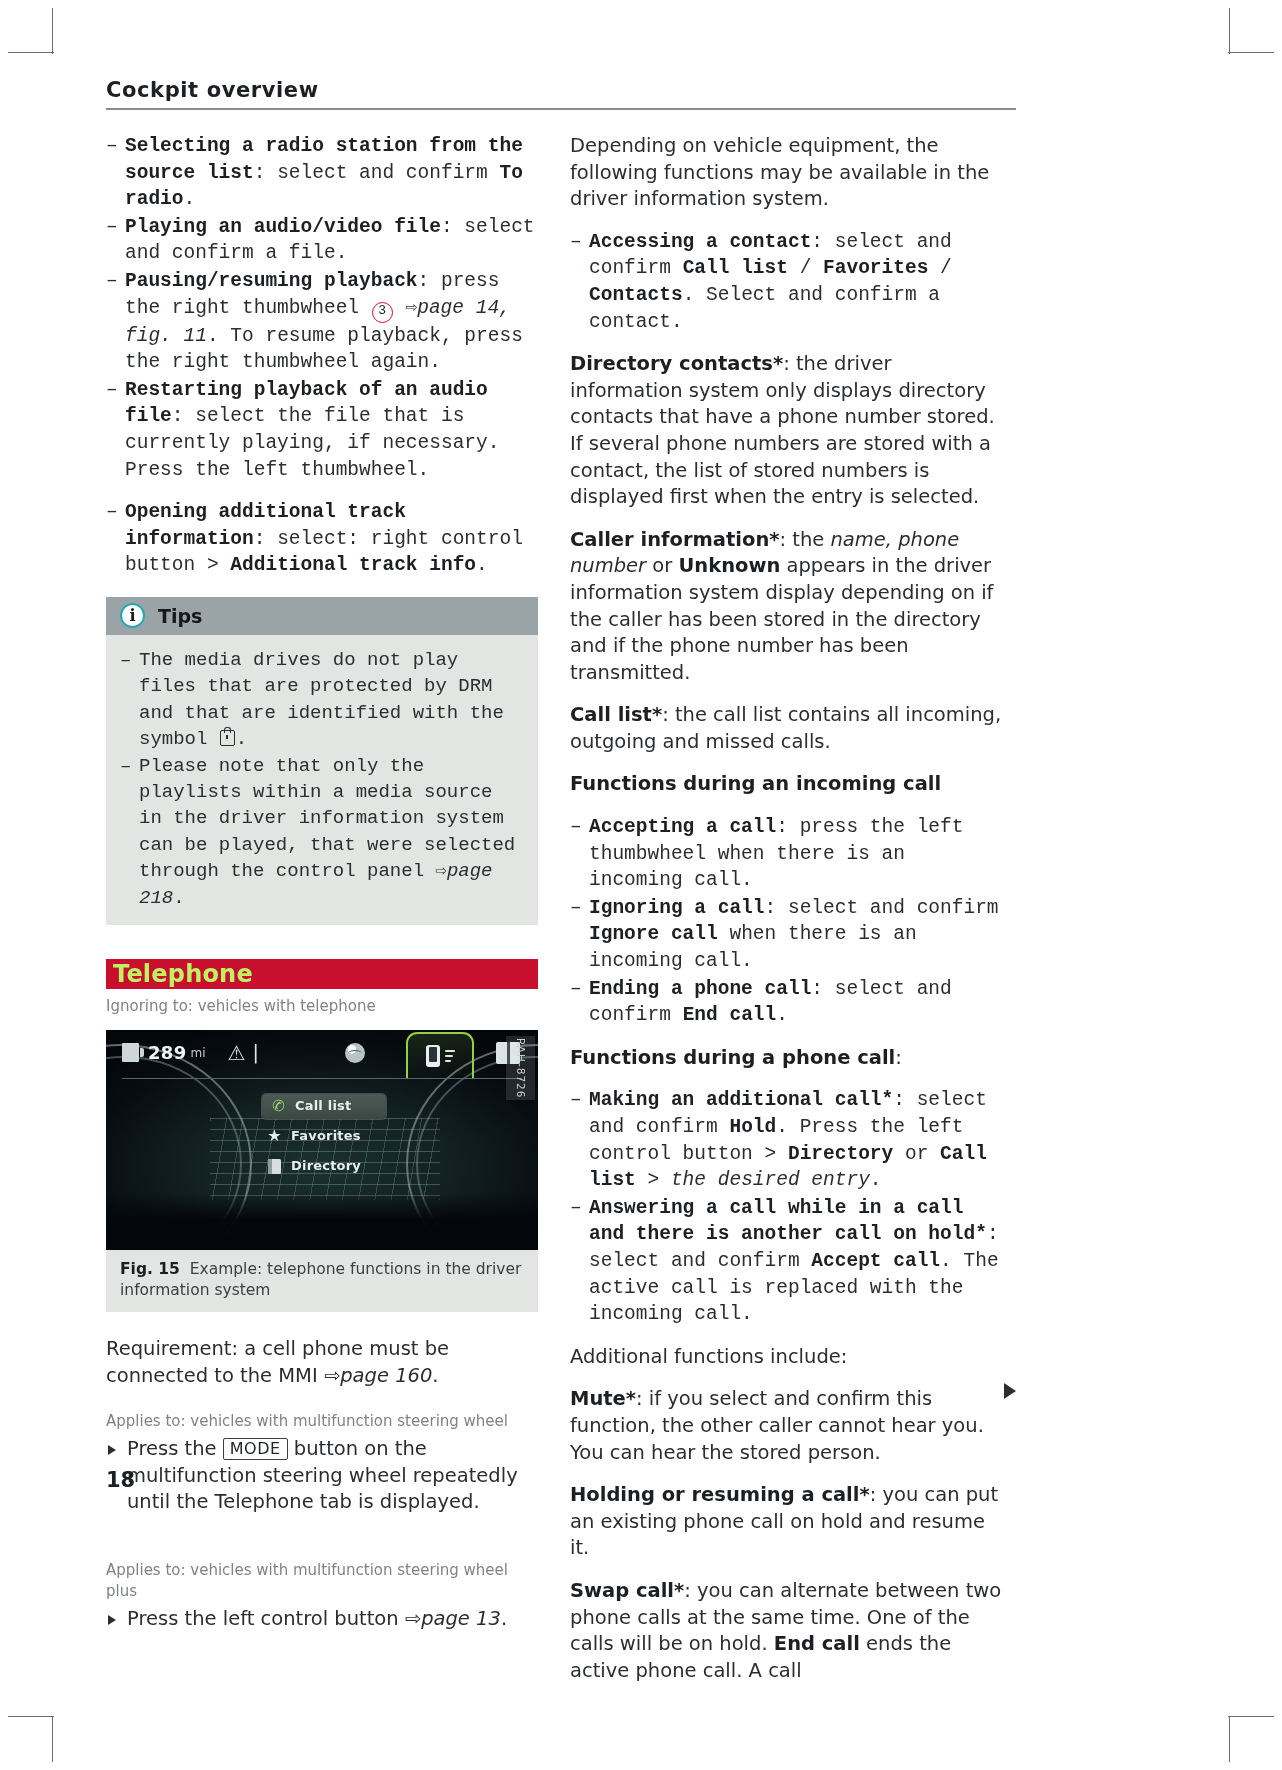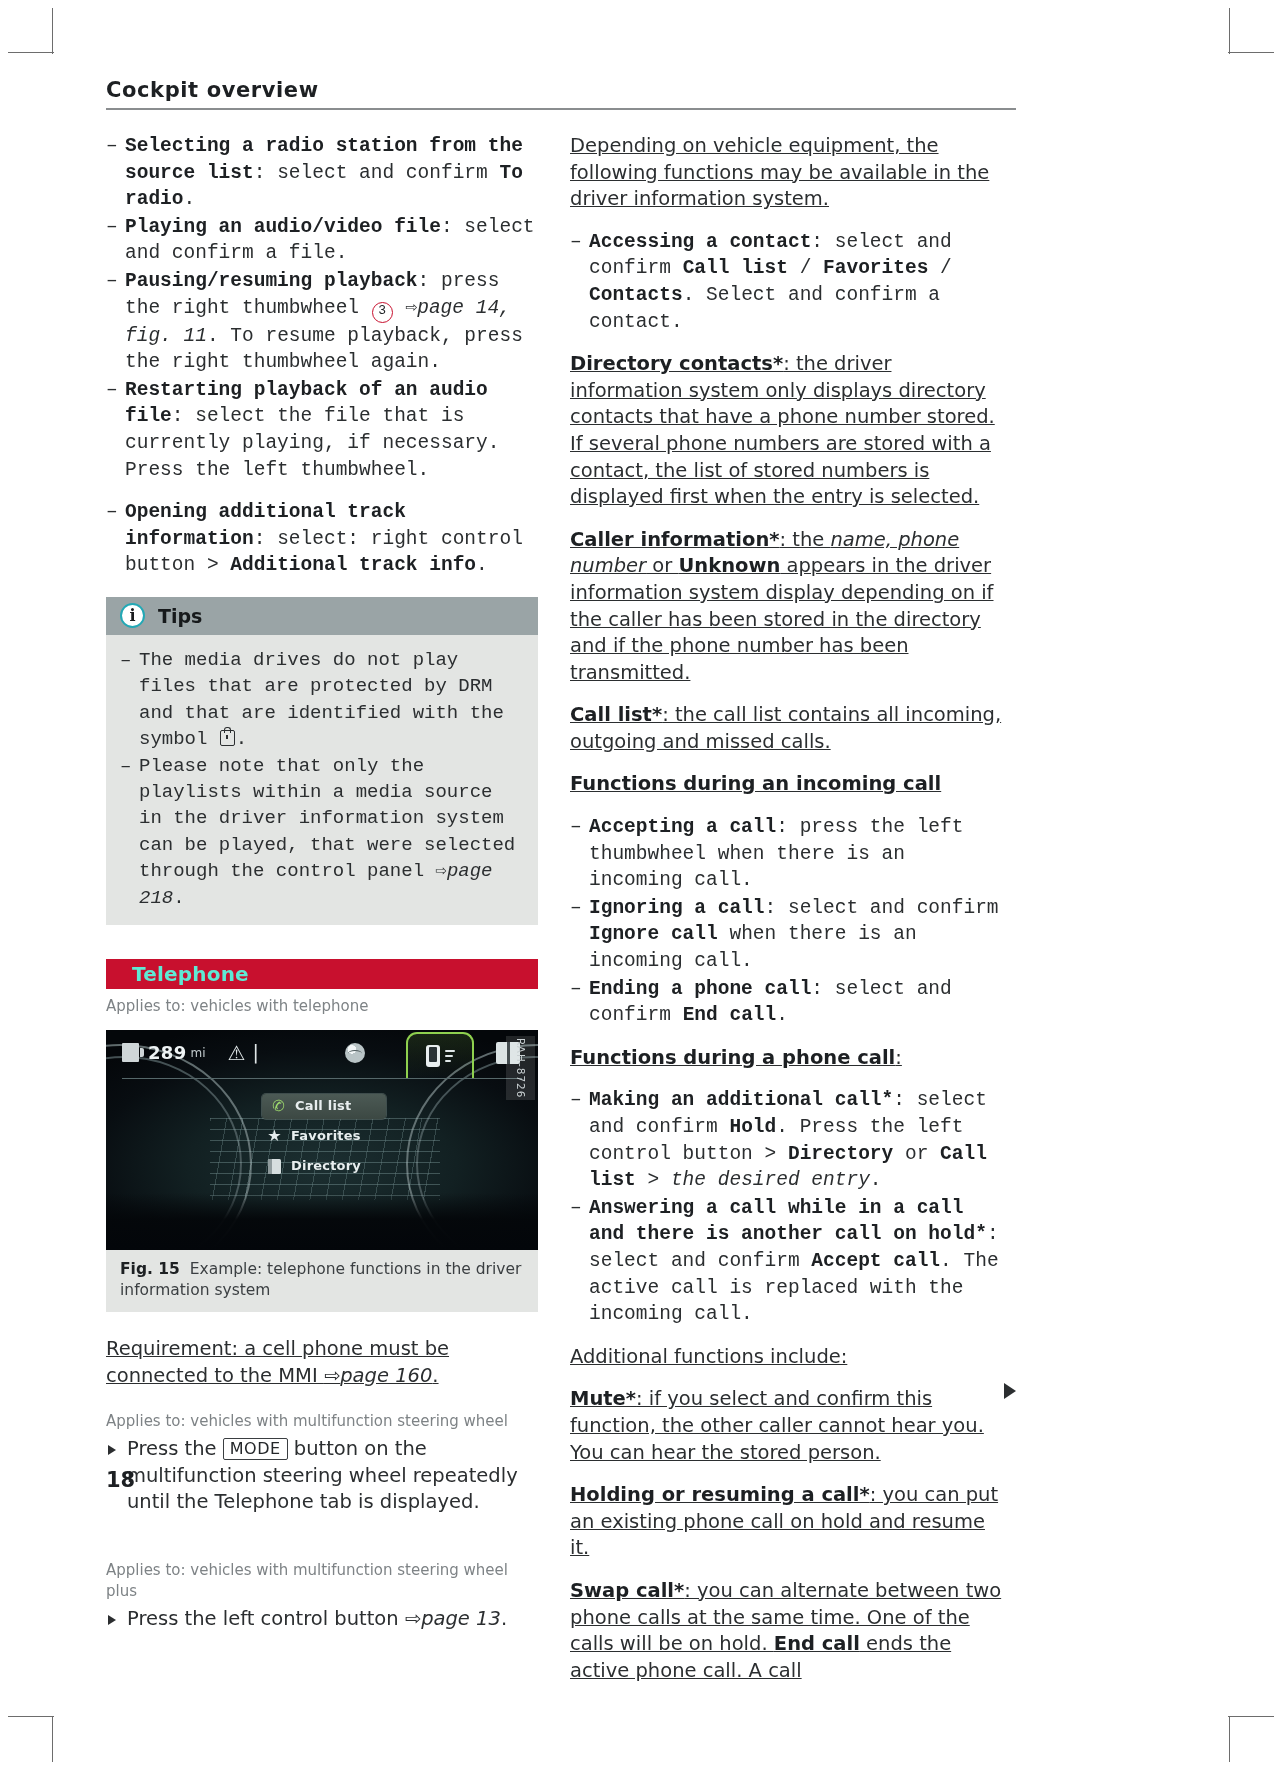--- a/index.html
+++ b/index.html
@@ -30,21 +30,21 @@
     font-size:21px;font-weight:bold;letter-spacing:.6px;color:#1d2023;
   }
   .head-rule{
     position:absolute;left:106px;top:108px;width:910px;height:2px;background:#8a8d8f;
   }
 
   .col{position:absolute;top:133px;width:432px;font-size:19.5px;line-height:26.6px;color:#2b2e30;}
   .col-left{left:106px;}
   .col-right{left:570px;}
 
-  p{margin:0 0 16px 0;text-decoration:underline;}
+  p{margin:0 0 16px 0;}
   p.tight{margin-bottom:0;}
   b,strong{font-weight:bold;color:#1d2023;}
   i,em{font-style:italic;}
 
   
   ul.dash{list-style:none;margin:0 0 16px 0;padding:0;}
   ul.dash > li{
     position:relative;padding-left:19px;margin-bottom:1px;font-family:Liberation Mono, monospace;
   }
   ul.dash > li:before{
@@ -74,21 +74,21 @@
   .tip-title{margin-left:13px;font-size:19px;font-weight:bold;color:#16191b;}
   .tipbox-body{padding:12px 16px 14px 14px;font-size:19px;line-height:26.4px;}
   .tipbox-body ul.dash{margin:0;}
   .tipbox-body ul.dash > li{margin-bottom:0;}
 
   
   .sec-banner{
     margin-top:34px;width:432px;height:30px;background:#c8102e;
     display:flex;align-items:center;
   }
-  .sec-banner span{color:#5eead4;font-size:20px;font-weight:bold;padding-left:26px;letter-spacing:.2px;}
+  .sec-banner span{color:#bef264;font-size:24px;font-weight:bold;padding-left:7px;letter-spacing:.2px;}
   .applies{
     font-size:15px;color:#7e8386;margin:7px 0 13px 0;line-height:21px;
   }
   .applies.tighter{margin:22px 0 4px 0;}
 
   
   .figwrap{width:432px;position:relative;}
   .fig{
     width:432px;height:220px;position:relative;overflow:hidden;
     background:#05080c;
@@ -264,21 +264,21 @@
           <li>
             <span>Please note that only the playlists within a media source in the driver information system can be played, that were selected through the control panel </span><span class="ref-arrow">⇨</span><i>page 218</i><span>.</span>
           </li>
         </ul>
       </div>
     </div>
 
     <div class="sec-banner">
       <span>Telephone</span>
     </div>
-    <div class="applies">Applies to: vehicles with telephone</div>
+    <div class="applies">Ignoring to: vehicles with telephone</div>
 
     <div class="figwrap">
       <div class="fig">
         <div class="fig-bg"></div>
         <div class="ring ring-l"></div>
         <div class="ring ring-l2"></div>
         <div class="ring ring-r"></div>
         <div class="ring ring-r2"></div>
         <div class="gridfloor"></div>
 

